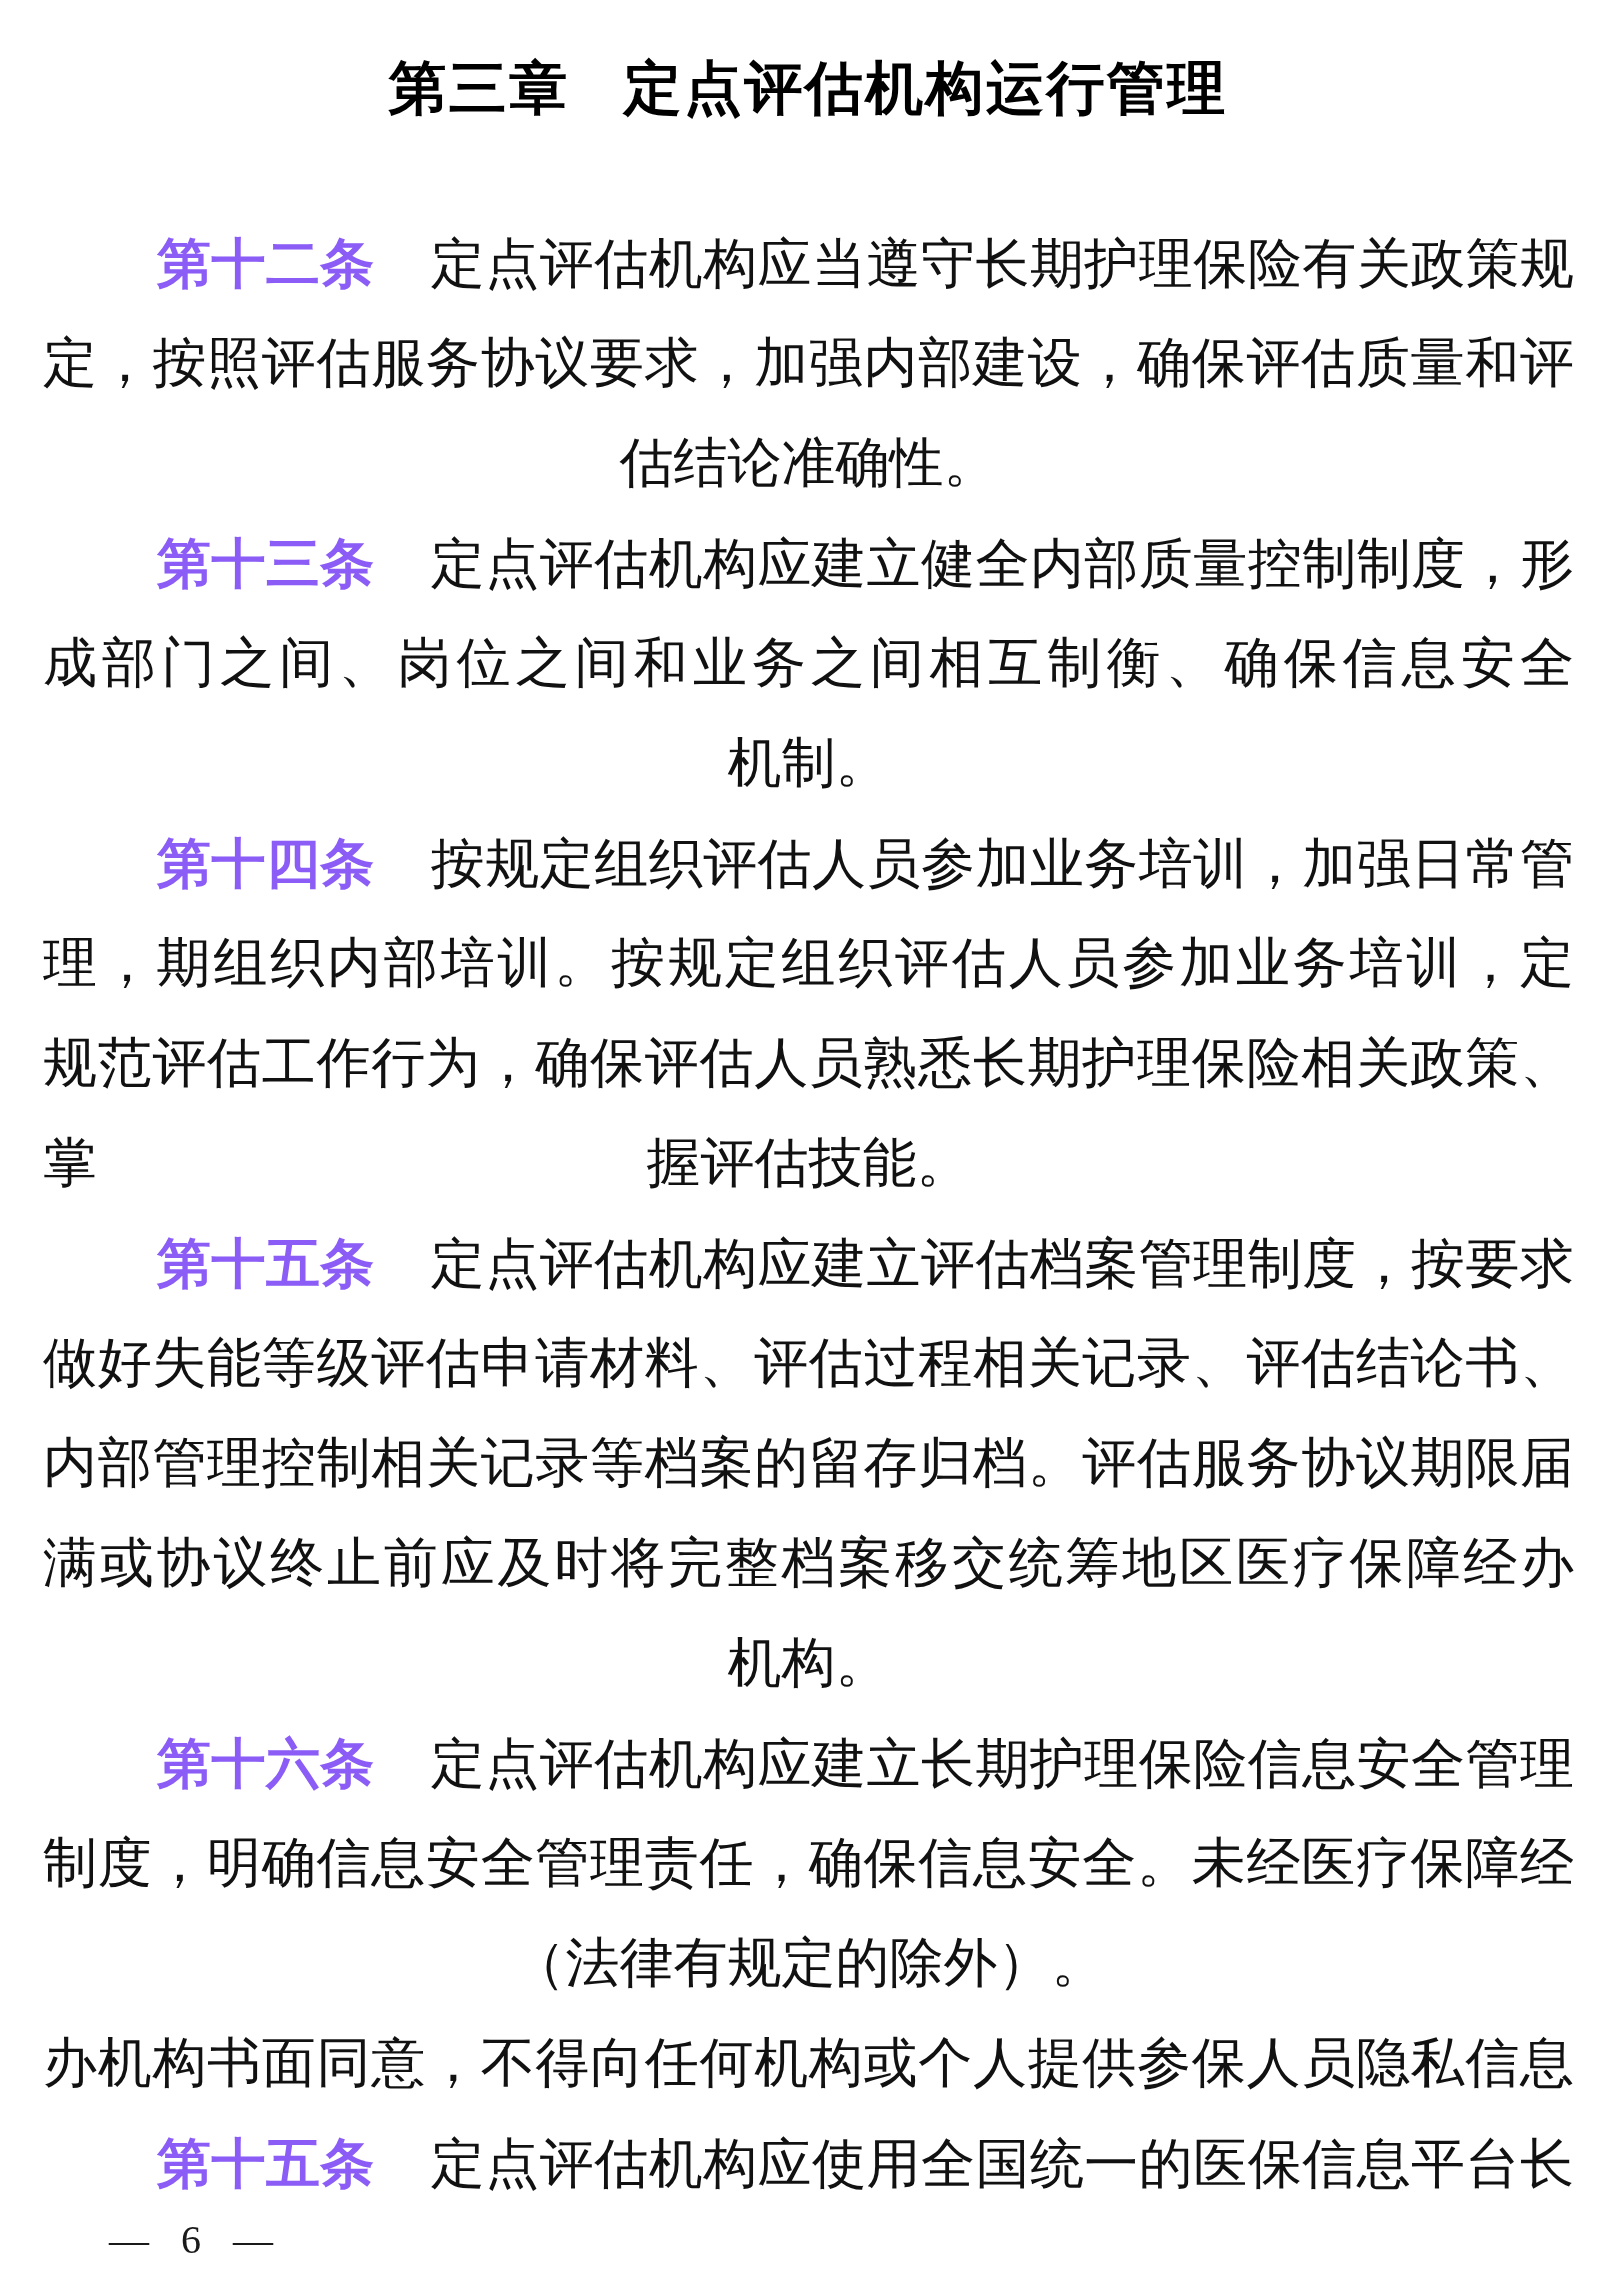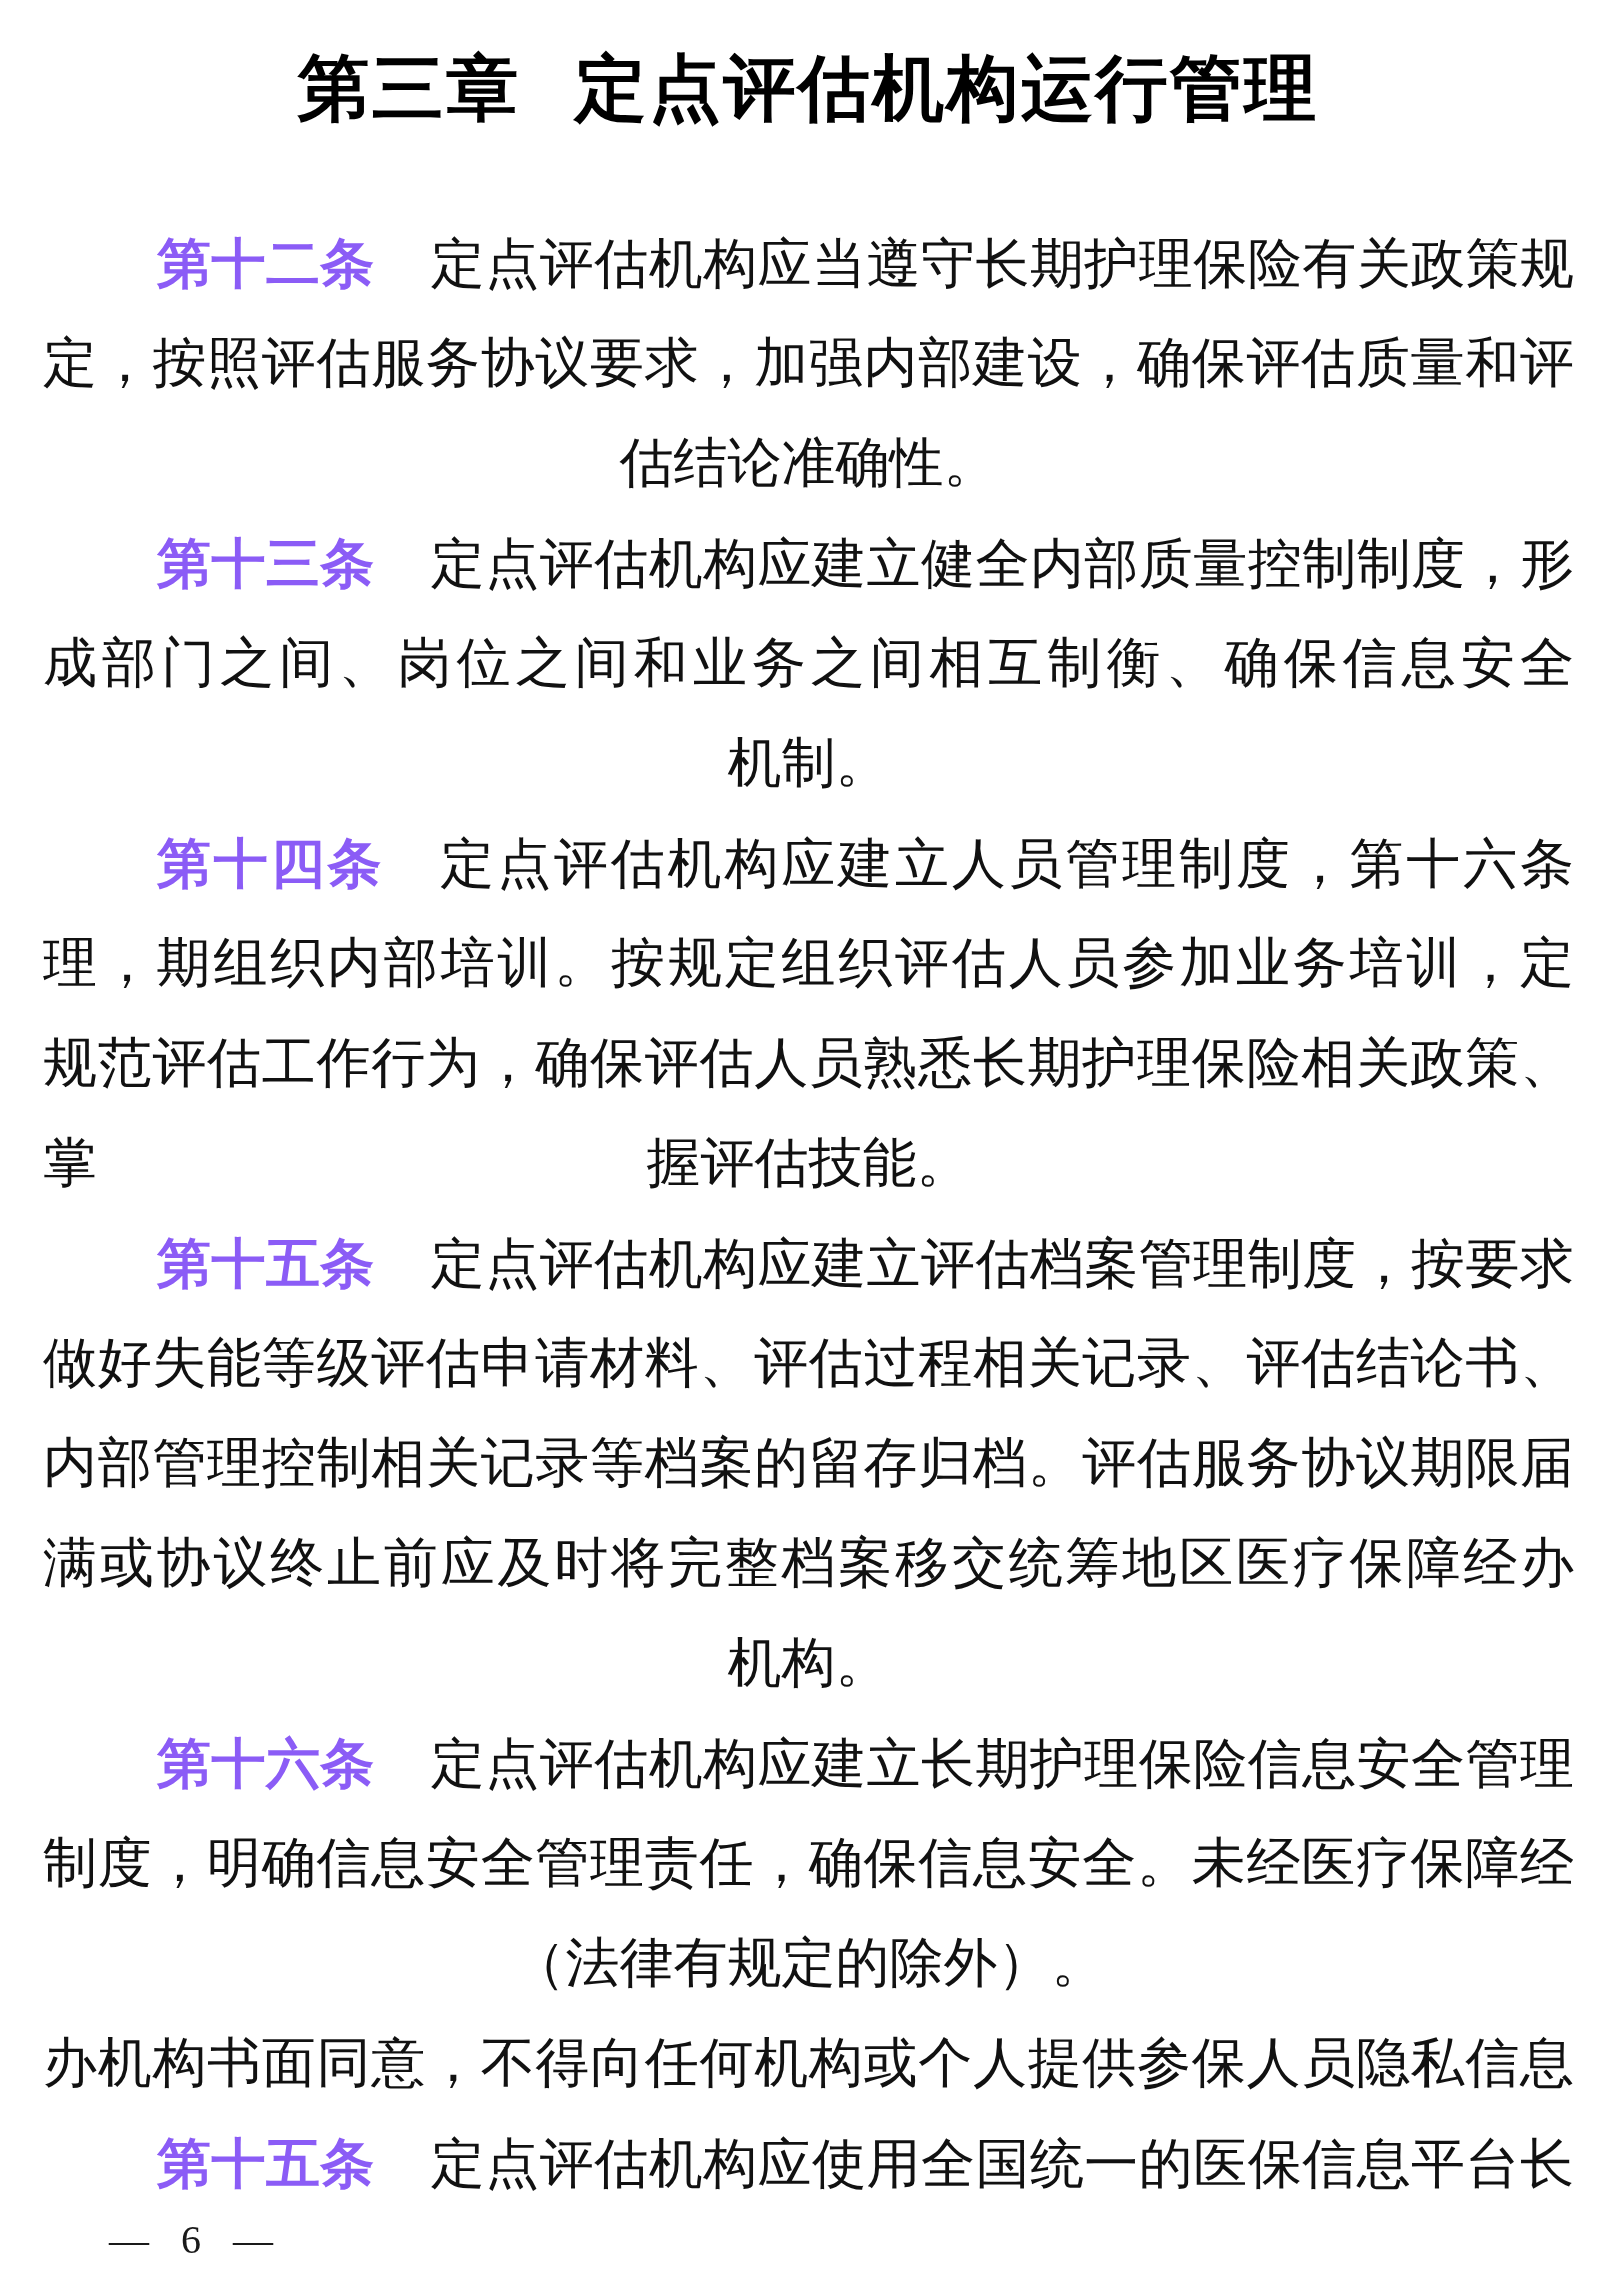--- a/index.html
+++ b/index.html
@@ -15,21 +15,21 @@
   .page {
     position: absolute;
     inset: 0;
     background: #ffffff;
   }
   .chapter-title {
     margin: 50px 43px 0 43px;
     text-align: center;
     font-family: "Liberation Sans", "DejaVu Sans", sans-serif;
     font-weight: bold;
-    font-size: 72px;
+    font-size: 58px;
     line-height: 76px;
     letter-spacing: 2.4px;
     color: #000000;
     white-space: nowrap;
   }
   .chapter-title .t1 { margin-right: 54px; }
   .body-text {
     margin: 0 43px;
     padding-top: 87px;
     width: 1531px;
@@ -88,21 +88,21 @@
       <div class="line">估结论准确性。</div>
     </div>
 
     <div>
       <div class="line full first"><span class="article-label">第十三条</span><span>定点评估机构应建立健全内部质量控制制度，形</span></div>
       <div class="line full">成部门之间、岗位之间和业务之间相互制衡、确保信息安全</div>
       <div class="line">机制。</div>
     </div>
 
     <div>
-      <div class="line full first"><span class="article-label">第十四条</span><span>定点评估机构应建立人员管理制度，第十六条</span></div>
+      <div class="line full first"><span class="article-label">第十四条</span><span>按规定组织评估人员参加业务培训，加强日常管</span></div>
       <div class="line full">理，期组织内部培训。按规定组织评估人员参加业务培训，定</div>
       <div class="line full">规范评估工作行为，确保评估人员熟悉长期护理保险相关政策、掌</div>
       <div class="line">握评估技能。</div>
     </div>
 
     <div>
       <div class="line full first"><span class="article-label">第十五条</span><span>定点评估机构应建立评估档案管理制度，按要求</span></div>
       <div class="line full">做好失能等级评估申请材料、评估过程相关记录、评估结论书、</div>
       <div class="line full">内部管理控制相关记录等档案的留存归档。评估服务协议期限届</div>
       <div class="line full">满或协议终止前应及时将完整档案移交统筹地区医疗保障经办</div>

